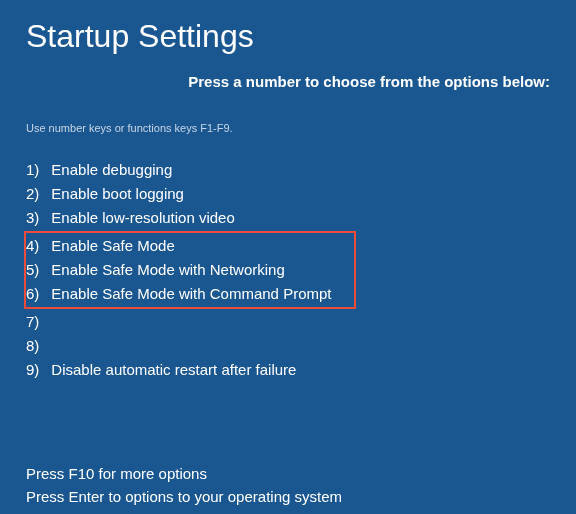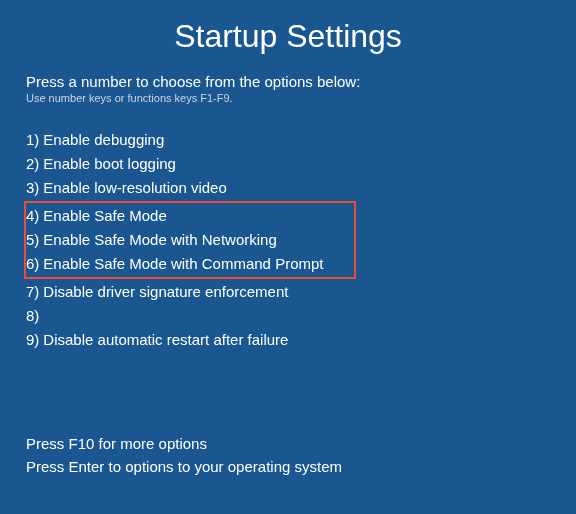--- a/index.html
+++ b/index.html
@@ -13,47 +13,47 @@
       background-color: #1a5690;
       font-family: 'Segoe UI Light', 'Segoe UI', Arial, sans-serif;
       color: #ffffff;
       padding: 18px 26px;
       overflow: hidden;
     }
     .title {
       font-size: 32px;
       font-weight: 300;
       margin-bottom: 18px;
-      text-align: center;
     }
     .subtitle {
       font-size: 15px;
-      font-weight: 400;
-      margin-bottom: 2px;
+      font-weight: 700;
+      margin-bottom: 32px;
+      text-align: right;
     }
     .hint {
       font-size: 11px;
       font-weight: 300;
       color: #c8d6e5;
       margin-bottom: 24px;
     }
     .options {
       margin-bottom: 80px;
     }
     .option-item {
       font-size: 15px;
       font-weight: 300;
       line-height: 24px;
       display: flex;
     }
     .option-num {
       white-space: nowrap;
     }
     .option-label {
-      margin-left: 4px;
+      margin-left: 12px;
       text-align: center;
     }
     .highlight-box {
       border: 2px solid #ed4c3a;
       padding: 1px 2px 1px 0;
       margin-left: -2px;
       width: 332px;
       margin-top: 1px;
       margin-bottom: 1px;
     }
@@ -94,21 +94,20 @@
       <span class="option-num">5)</span>
       <span class="option-label">Enable Safe Mode with Networking</span>
     </div>
     <div class="option-item">
       <span class="option-num">6)</span>
       <span class="option-label">Enable Safe Mode with Command Prompt</span>
     </div>
   </div>
   <div class="option-item">
     <span class="option-num">7)</span>
-    <span class="option-label">Disable driver signature enforcement</span>
   </div>
   <div class="option-item">
     <span class="option-num">8)</span>
   </div>
   <div class="option-item">
     <span class="option-num">9)</span>
     <span class="option-label">Disable automatic restart after failure</span>
   </div>
 </div>
 

